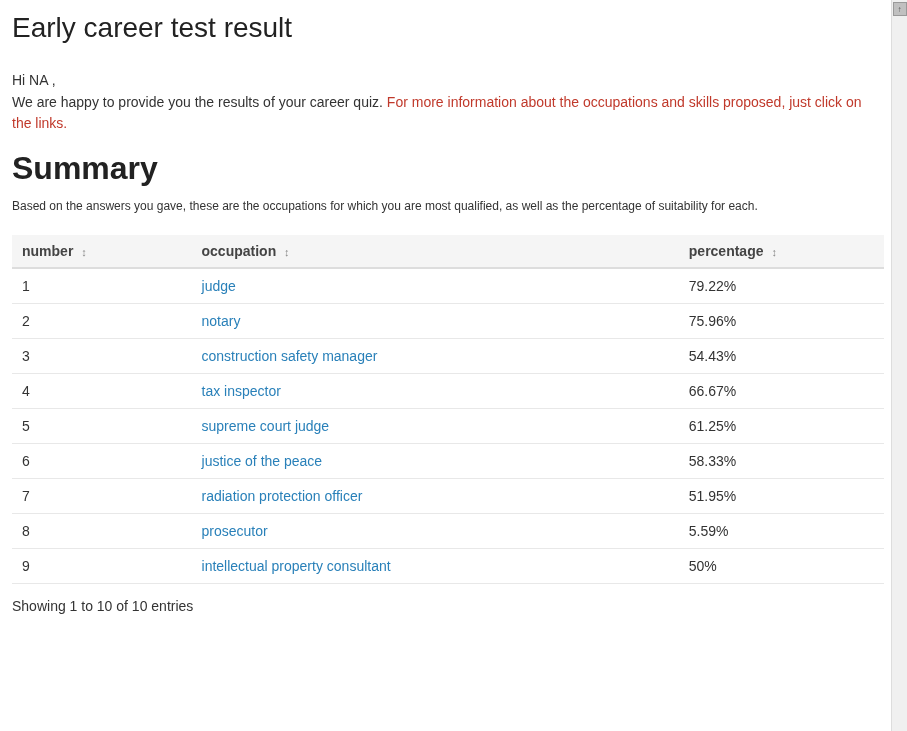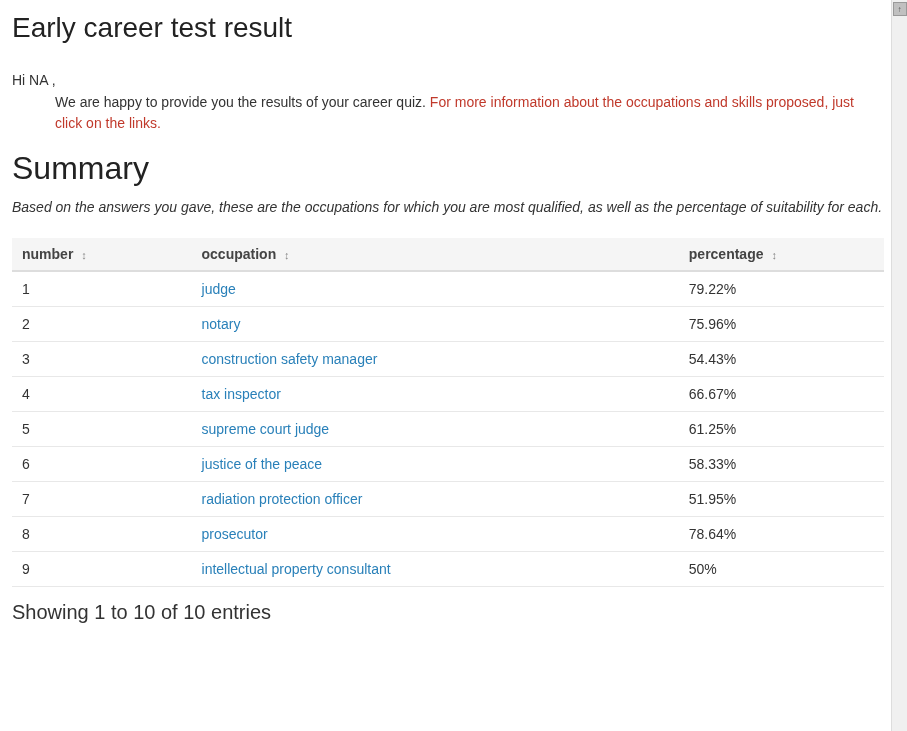--- a/index.html
+++ b/index.html
@@ -63,40 +63,38 @@
 
     .greeting {
       margin-bottom: 4px;
       font-size: 14px;
     }
 
     .greeting-detail {
       font-size: 14px;
       line-height: 1.5;
       margin-bottom: 16px;
-      margin-left: 43px;
     }
 
     .greeting-detail a {
       color: #c0392b;
       text-decoration: none;
     }
 
     h2.summary-heading {
       font-size: 32px;
-      font-weight: normal;
+      font-weight: bold;
       color: #222;
       margin-bottom: 10px;
     }
 
     .summary-desc {
-      font-size: 14px;
+      font-size: 12px;
       line-height: 1.5;
       margin-bottom: 20px;
-      font-style: italic;
     }
 
     table {
       width: 100%;
       border-collapse: collapse;
       font-size: 14px;
     }
 
     thead tr {
       background: #f5f5f5;
@@ -128,21 +126,21 @@
       color: #333;
     }
 
     tbody td.occupation-cell a {
       color: #2980b9;
       text-decoration: none;
     }
 
     .showing-text {
       margin-top: 14px;
-      font-size: 20px;
+      font-size: 14px;
       color: #333;
     }
 
     .col-number { width: 140px; margin-top: 10px; }
     .col-occupation { width: 380px; }
     .col-percentage { width: 160px; }
   </style>
 </head>
 <body>
 
@@ -211,21 +209,21 @@
             <td>58.33%</td>
           </tr>
           <tr>
             <td>7</td>
             <td class="occupation-cell"><a href="#">radiation protection officer</a></td>
             <td>51.95%</td>
           </tr>
           <tr>
             <td>8</td>
             <td class="occupation-cell"><a href="#">prosecutor</a></td>
-            <td>78.64%</td>
+            <td>5.59%</td>
           </tr>
           <tr>
             <td>9</td>
             <td class="occupation-cell"><a href="#">intellectual property consultant</a></td>
             <td>50%</td>
           </tr>
         </tbody>
     </table>
 
     <p class="showing-text">Showing 1 to 10 of 10 entries</p>

